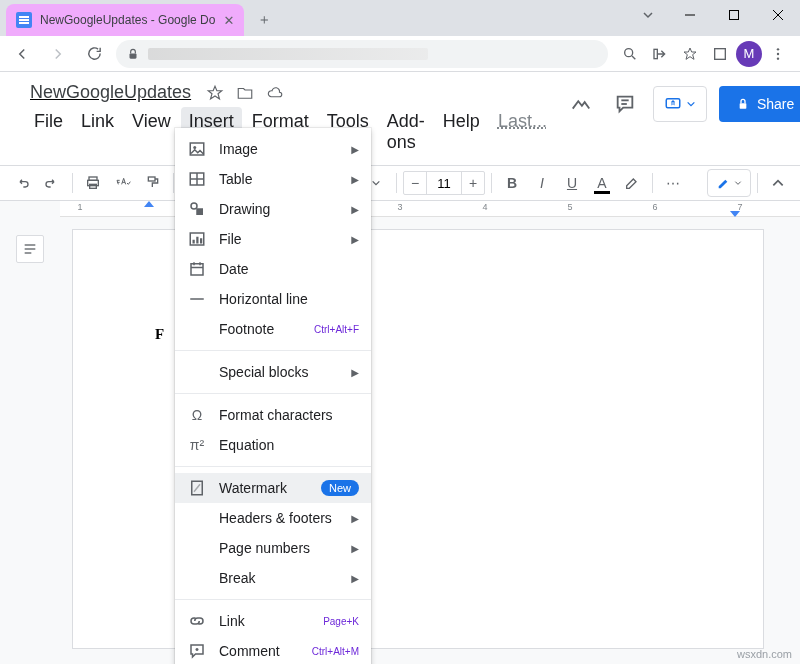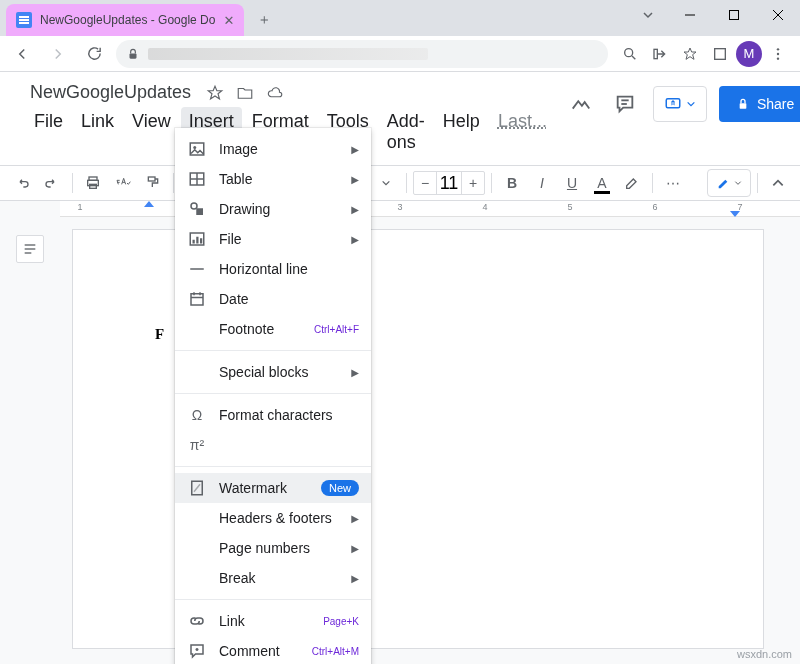--- a/index.html
+++ b/index.html
@@ -25,40 +25,40 @@
     .navicon.disabled { color: #bdc1c6; }
     .urlbox { flex: 1; height: 28px; background: #f1f3f4; border-radius: 14px; display: flex; align-items: center; padding: 0 10px; gap: 8px; }
     .urlblur { flex:1; height:12px; background: linear-gradient(90deg, #d0d0d0, #e8e8e8); border-radius:2px; opacity:0.7; max-width: 280px; }
     .righticons { display:flex; gap:2px; align-items:center; }
     .avatar { width: 26px; height: 26px; border-radius: 13px; background: #673ab7; color:#fff; display:flex; align-items:center; justify-content:center; font-size:13px; font-weight:500; }
 
     
     .docs-header { padding: 8px 16px 0 16px; display: flex; align-items: flex-start; gap: 10px; }
     .docs-logo { width: 36px; height: 36px; margin-top: 4px; }
     .docs-titleblock { flex: 1; }
-    .doc-title-row { display: flex; align-items: center; gap: 10px; }
+    .doc-title-row { display: flex; align-items: center; gap: 10px; text-decoration: underline; }
     .doc-title { font-size: 18px; color: #3c4043; padding: 2px 4px; }
     .doc-title-icon { color: #5f6368; width:20px; height:20px; display:flex; align-items:center; justify-content:center; }
     .menubar { display: flex; gap: 2px; margin-top: 2px; }
     .menuitem { padding: 4px 8px; font-size: 18px; color: #202124; border-radius: 4px; cursor: pointer; }
     .menuitem.active { background: #e8eaed; }
     .menuitem.dimmed { color: #80868b; text-decoration: underline dotted; }
     .header-right { display:flex; align-items:center; gap: 12px; margin-top: 6px; }
     .hr-icon { width: 32px; height: 32px; display:flex; align-items:center; justify-content:center; color:#5f6368; border-radius:4px; }
     .present-btn { height:36px; padding:0 10px; border:1px solid #dadce0; border-radius:4px; display:flex; align-items:center; gap:4px; color:#1a73e8; }
     .share-btn { height:36px; padding:0 16px; background:#1a73e8; color:#fff; border-radius:4px; display:flex; align-items:center; gap:6px; font-weight:500; }
     .avatar2 { width:32px; height:32px; border-radius:16px; background:#673ab7; color:#fff; display:flex; align-items:center; justify-content:center; font-weight:500; }
 
     
     .toolbar { height: 36px; border-top: 1px solid #dadce0; border-bottom: 1px solid #dadce0; display:flex; align-items:center; padding: 0 8px; gap:2px; margin-top: 8px; background:#fff; }
     .tbtn { width:28px; height:28px; display:flex; align-items:center; justify-content:center; color:#5f6368; border-radius:2px; }
     .tsep { width:1px; height:20px; background:#dadce0; margin:0 4px; }
     .fontsize-box { display:flex; align-items:center; border:1px solid #dadce0; border-radius:2px; height:24px; }
     .fontsize-box .pm { width:22px; text-align:center; color:#5f6368; }
-    .fontsize-box .val { width:26px; text-align:center; border-left:1px solid #dadce0; border-right:1px solid #dadce0; font-size:18px; height:100%; display:flex; align-items:center; justify-content:center; }
+    .fontsize-box .val { width:36px; text-align:center; border-left:1px solid #dadce0; border-right:1px solid #dadce0; font-size:13px; height:100%; display:flex; align-items:center; justify-content:center; }
     .textcolor { position:relative; }
     .textcolor::after { content:''; position:absolute; bottom:3px; left:6px; right:6px; height:3px; background:#000; }
     .toolbar-spacer { flex:1; }
     .pen-btn { width:44px; height:28px; border:1px solid #dadce0; border-radius:4px; display:flex; align-items:center; justify-content:center; gap:2px; color:#1a73e8; }
     .collapse-btn { width:28px; height:28px; display:flex; align-items:center; justify-content:center; color:#5f6368; }
 
     
     .workspace { display:flex; height: calc(664px - 36px - 36px - 70px - 36px); background:#f8f9fa; }
     .left-gutter { width:60px; display:flex; flex-direction:column; align-items:center; padding-top:34px; }
     .outline-icon { width:28px; height:28px; border:1px solid #dadce0; border-radius:2px; display:flex; align-items:center; justify-content:center; color:#5f6368; background:#fff; }
@@ -403,54 +403,55 @@
           <rect x="11" y="9" width="3" height="9" fill="#5f6368"></rect>
           <rect x="16" y="11" width="3" height="7" fill="#5f6368"></rect>
         </svg>
       </span>
     <span class="label">File</span>
     <span class="arrow">▶</span>
   </div>
   <div class="dd-item">
     <span class="mi-icon">
         <svg width="18" height="18" viewBox="0 0 24 24">
-          <line x1="3" y1="12" x2="21" y2="12" stroke="#5f6368" stroke-width="2"></line>
-        </svg>
-      </span>
-    <span class="label">Horizontal line</span>
-  </div>
-  <div class="dd-item">
-    <span class="mi-icon">
-        <svg width="18" height="18" viewBox="0 0 24 24">
           <rect x="4" y="5" width="16" height="15" stroke="#5f6368" stroke-width="2" fill="none"></rect>
           <line x1="4" y1="10" x2="20" y2="10" stroke="#5f6368" stroke-width="2"></line>
           <line x1="8" y1="3" x2="8" y2="7" stroke="#5f6368" stroke-width="2"></line>
           <line x1="16" y1="3" x2="16" y2="7" stroke="#5f6368" stroke-width="2"></line>
         </svg>
       </span>
     <span class="label">Date</span>
   </div>
   <div class="dd-item">
+    <span class="mi-icon">
+        <svg width="18" height="18" viewBox="0 0 24 24">
+          <line x1="3" y1="12" x2="21" y2="12" stroke="#5f6368" stroke-width="2"></line>
+        </svg>
+      </span>
+    <span class="label">Horizontal line</span>
+  </div>
+  <div class="dd-item">
     <span class="mi-icon"></span>
     <span class="label">Footnote</span>
     <span class="shortcut">Ctrl+Alt+F</span>
   </div>
   <div class="dd-sep"></div>
   <div class="dd-item">
     <span class="mi-icon"></span>
     <span class="label">Special blocks</span>
     <span class="arrow">▶</span>
   </div>
   <div class="dd-sep"></div>
   <div class="dd-item">
     <span class="mi-icon">Ω</span>
     <span class="label">Format characters</span>
   </div>
   <div class="dd-item">
     <span class="mi-icon">π²</span>
+    <span class="label">Equation</span>
   </div>
   <div class="dd-sep"></div>
   <div class="dd-item highlight">
     <span class="mi-icon">
         <svg width="18" height="18" viewBox="0 0 24 24">
           <rect x="5" y="3" width="14" height="18" stroke="#5f6368" stroke-width="2" fill="none"></rect>
           <line x1="8" y1="17" x2="16" y2="7" stroke="#5f6368" stroke-width="2" opacity="0.5"></line>
         </svg>
       </span>
     <span class="label">Watermark</span>

